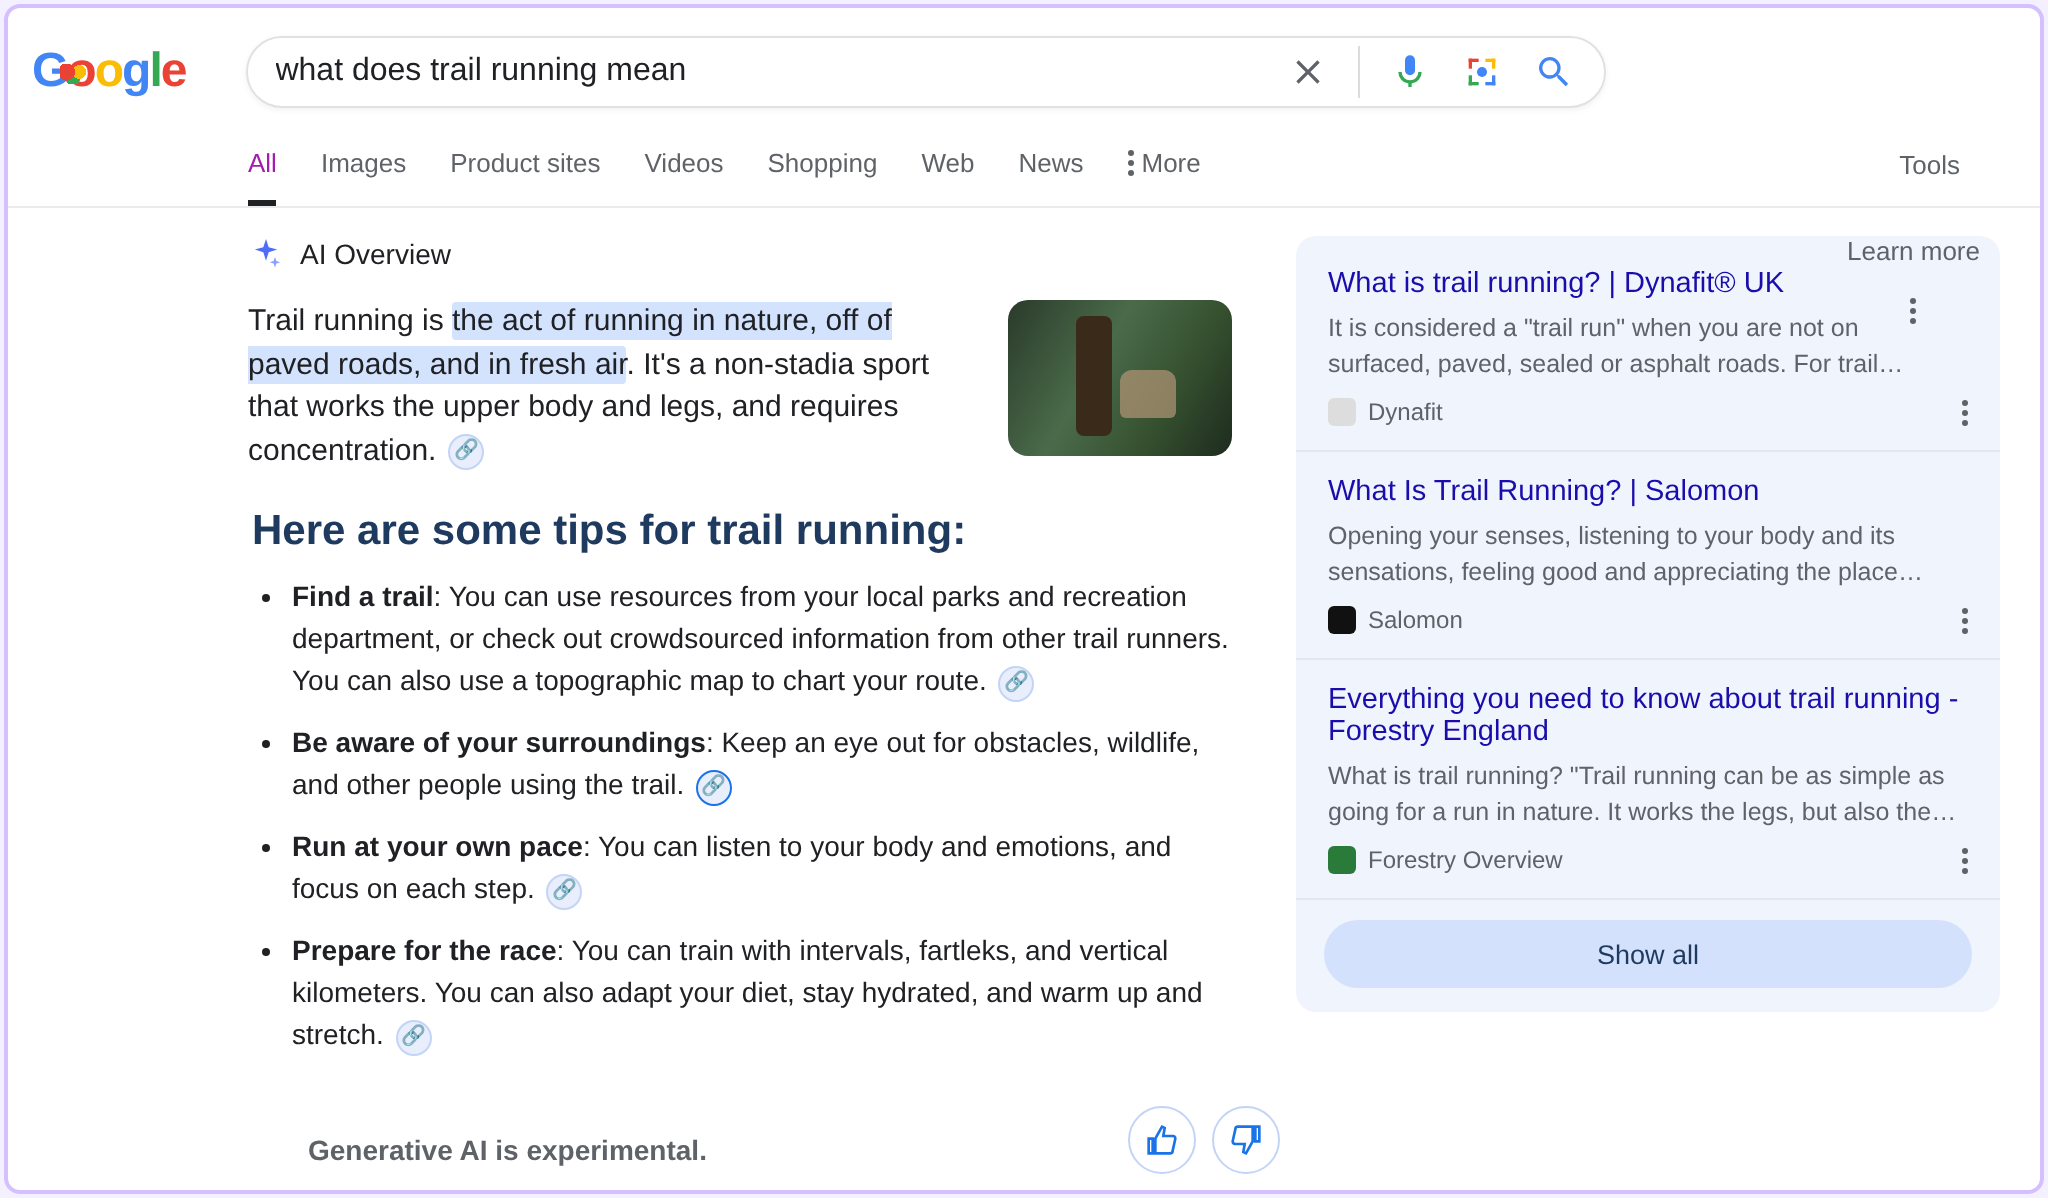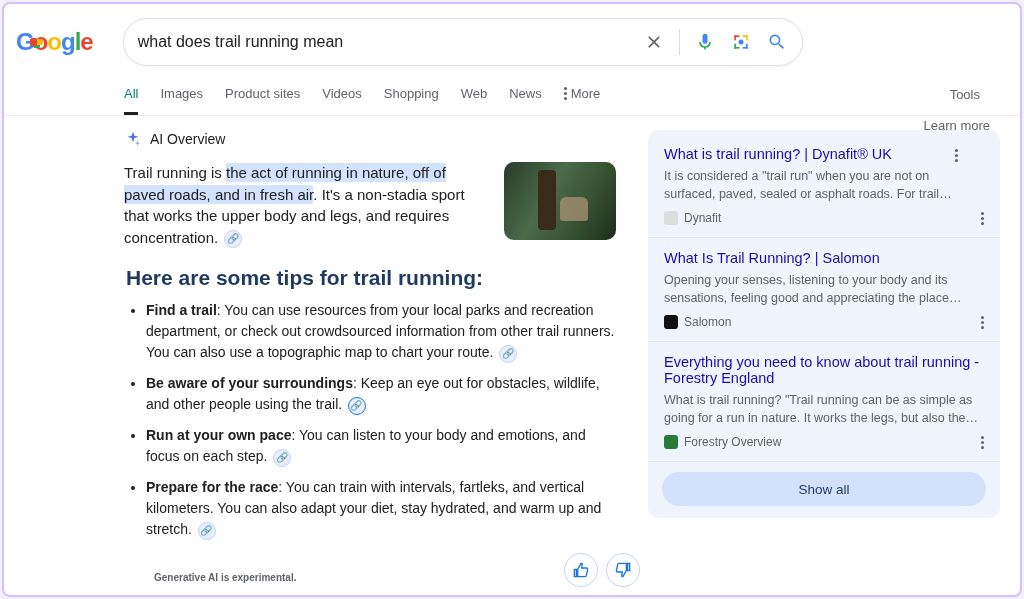--- a/index.html
+++ b/index.html
@@ -44,21 +44,21 @@
   }
   .logo-decor::after{
     content:"";
     position:absolute;
     left:-4px;top:10px;
     width:16px;height:10px;
     background: radial-gradient(circle at 20% 40%, #ea4335 30%, transparent 31%),radial-gradient(circle at 60% 40%, #fbbc05 30%, transparent 31%),radial-gradient(circle at 40% 70%, #34a853 30%, transparent 31%);
   }
   .search-bar {
     flex: 0 0 680px;
-    height: 48px;
+    height: 36px;
     border: 1px solid #dfe1e5;
     border-radius: 24px;
     display: flex;
     align-items: center;
     padding: 0 14px;
     box-shadow: 0 1px 3px rgba(0,0,0,0.06);
   }
   .search-bar input {
     flex: 1;
     border: none;
@@ -74,21 +74,21 @@
     align-items:center;
     justify-content:space-between;
     padding: 0 20px 0 120px;
     border-bottom: 1px solid #ebebeb;
     font-size: 13px;
     color:#5f6368;
     height: 42px;
   }
   .tabs { display:flex; gap:22px; align-items:center; height:100%; }
   .tab { cursor:pointer; height:100%; display:flex; align-items:center; border-bottom:3px solid transparent; }
-  .tab.active { color:#0f766e; border-bottom-color:#202124; font-weight:500;}
+  .tab.active { color:#a21caf; border-bottom-color:#202124; font-weight:500;}
   .tab-more { display:flex; gap:4px; align-items:center;}
   .tools { color:#5f6368; cursor:pointer; padding-right:20px;}
   .content {
     display:flex;
     padding: 14px 20px 0 120px;
     gap: 32px;
   }
   .left { flex: 1; max-width: 520px; }
   .ai-head {
     display:flex;
@@ -160,21 +160,21 @@
     background:#d3e1fd;
     border-radius:18px;
     height:34px;
     display:flex;align-items:center;justify-content:center;
     font-size:13.5px;color:#1f3a5f;cursor:pointer;
   }
   .footer-row{
     position:absolute;
     left:150px;
     bottom:12px;
-    font-size:10px;
+    font-size:14px;
     color:#5f6368;
     font-weight:bold;
   }
   .feedback{
     position:absolute;
     left:560px;
     bottom:8px;
     display:flex;gap:8px;
   }
   .fb-btn{

